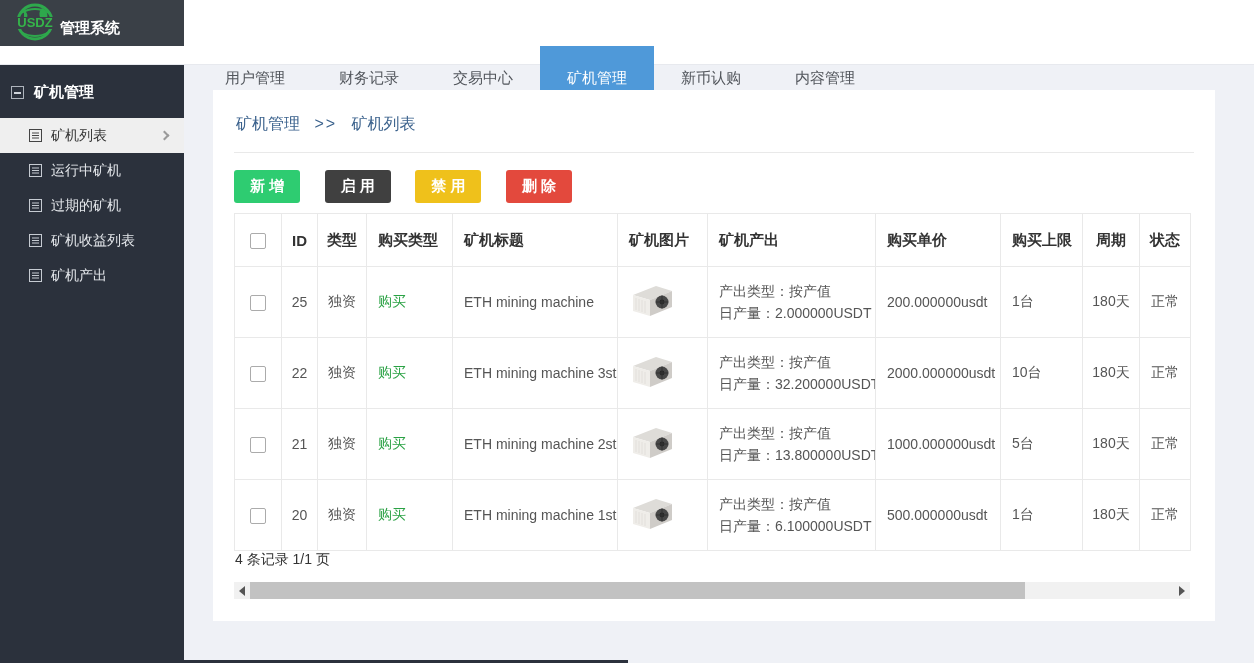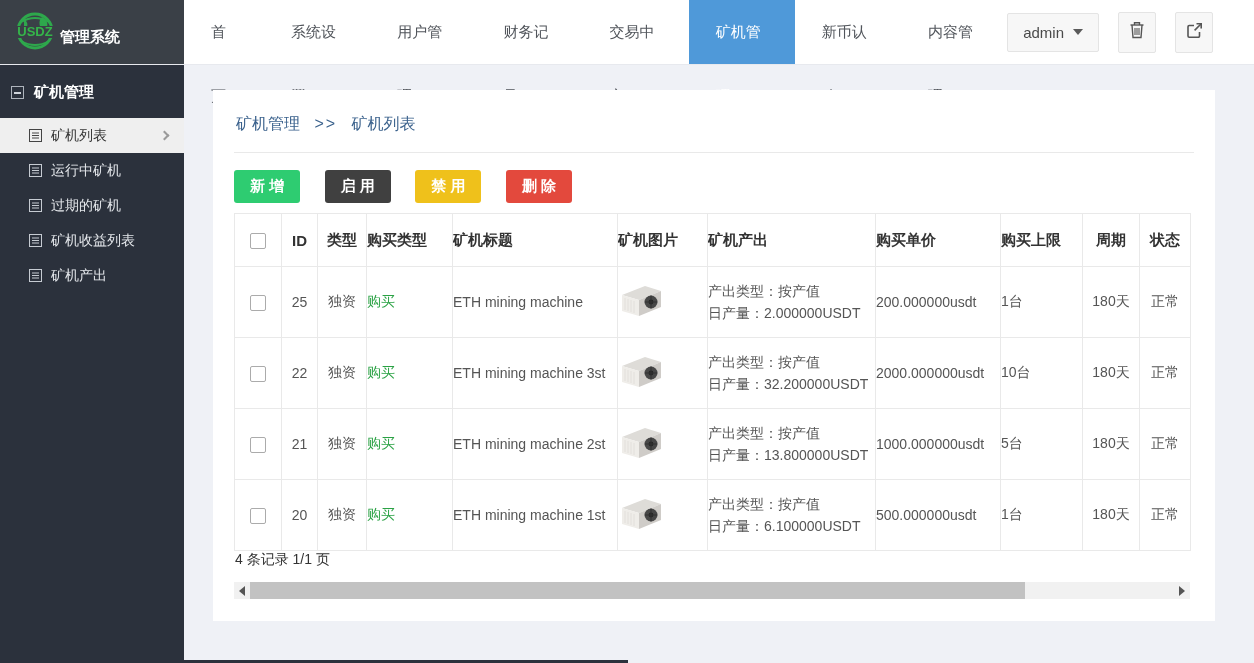--- a/index.html
+++ b/index.html
@@ -2,21 +2,21 @@
 <html><head>
 <meta charset="utf-8">
 <style>
   * { margin:0; padding:0; box-sizing:border-box; }
   html,body { width:1254px; height:663px; }
   body {
     font-family:"Liberation Sans","DejaVu Sans",sans-serif;
     background:#eff1f6; position:relative; overflow:hidden; color:#555;
   }
   
-  .topbar { height:65px; background:#fff; display:flex; align-items:stretch; border-bottom:1px solid #e7e9ee; }
+  .topbar { height:65px; background:#fff; display:flex; align-items:stretch; border-bottom:1px solid #e7e9ee;flex-direction:column; }
   .logo-area { width:184px; background:#3a4047; display:flex; align-items:center; padding-left:12px; flex:none; }
   .globe { position:relative; width:46px; height:46px; flex:none; }
   .globe svg { display:block; }
   .brand-title { color:#fff; font-size:15px; font-weight:bold; margin-left:2px; margin-top:10px; }
   .nav { display:flex; align-items:stretch; }
   .nav-item { padding:0 27px; line-height:64px; font-size:15px; color:#51555b; cursor:pointer; }
   .nav-item.active { background:#4f99d9; color:#fff; }
   .top-right { margin-left:auto; display:flex; align-items:center; gap:19px; padding-right:41px;border-radius:12px; }
   .user-box { display:flex; align-items:center; gap:9px; background:#f7f7f7; border:1px solid #e4e4e4;
               border-radius:2px; padding:10px 15px; font-size:15px; color:#4a4a4a; cursor:pointer; }
@@ -46,21 +46,21 @@
   .breadcrumb .sep { margin:0 10px; letter-spacing:2px; }
   .toolbar { margin:17px 0 10px; }
   .btn { display:inline-block; border:none; border-radius:3px; color:#fff; font-size:15px; font-weight:bold;
          padding:7px 16px; margin-right:20px; cursor:pointer; font-family:inherit; }
   .btn-add { background:#2ecc71; }
   .btn-enable { background:#404040; }
   .btn-disable { background:#efc11b; }
   .btn-delete { background:#e3493d; }
   
   table { border-collapse:collapse; table-layout:fixed; width:956px; }
-  th,td { border:1px solid #e9e9e9; font-size:14px; color:#555; text-align:left; padding-left:0;
+  th,td { border:1px solid #e9e9e9; font-size:14px; color:#555; text-align:left; padding-left:11px;
           overflow:hidden; white-space:nowrap; }
   th { height:53px; font-size:15px; font-weight:bold; color:#333; }
   td { height:71px; }
   .c-check,.c-id,.c-type { text-align:center; padding-left:0; }
   .c-period,.c-status { text-align:center; padding-left:0; }
   .checkbox { display:inline-block; width:16px; height:16px; background:#fff; border:1px solid #ababab;
               border-radius:2px; vertical-align:middle; cursor:pointer; }
   .buy-link { color:#2ba245; cursor:pointer; }
   .c-output div { line-height:22px; white-space:nowrap; }
   .miner { display:inline-block; }

